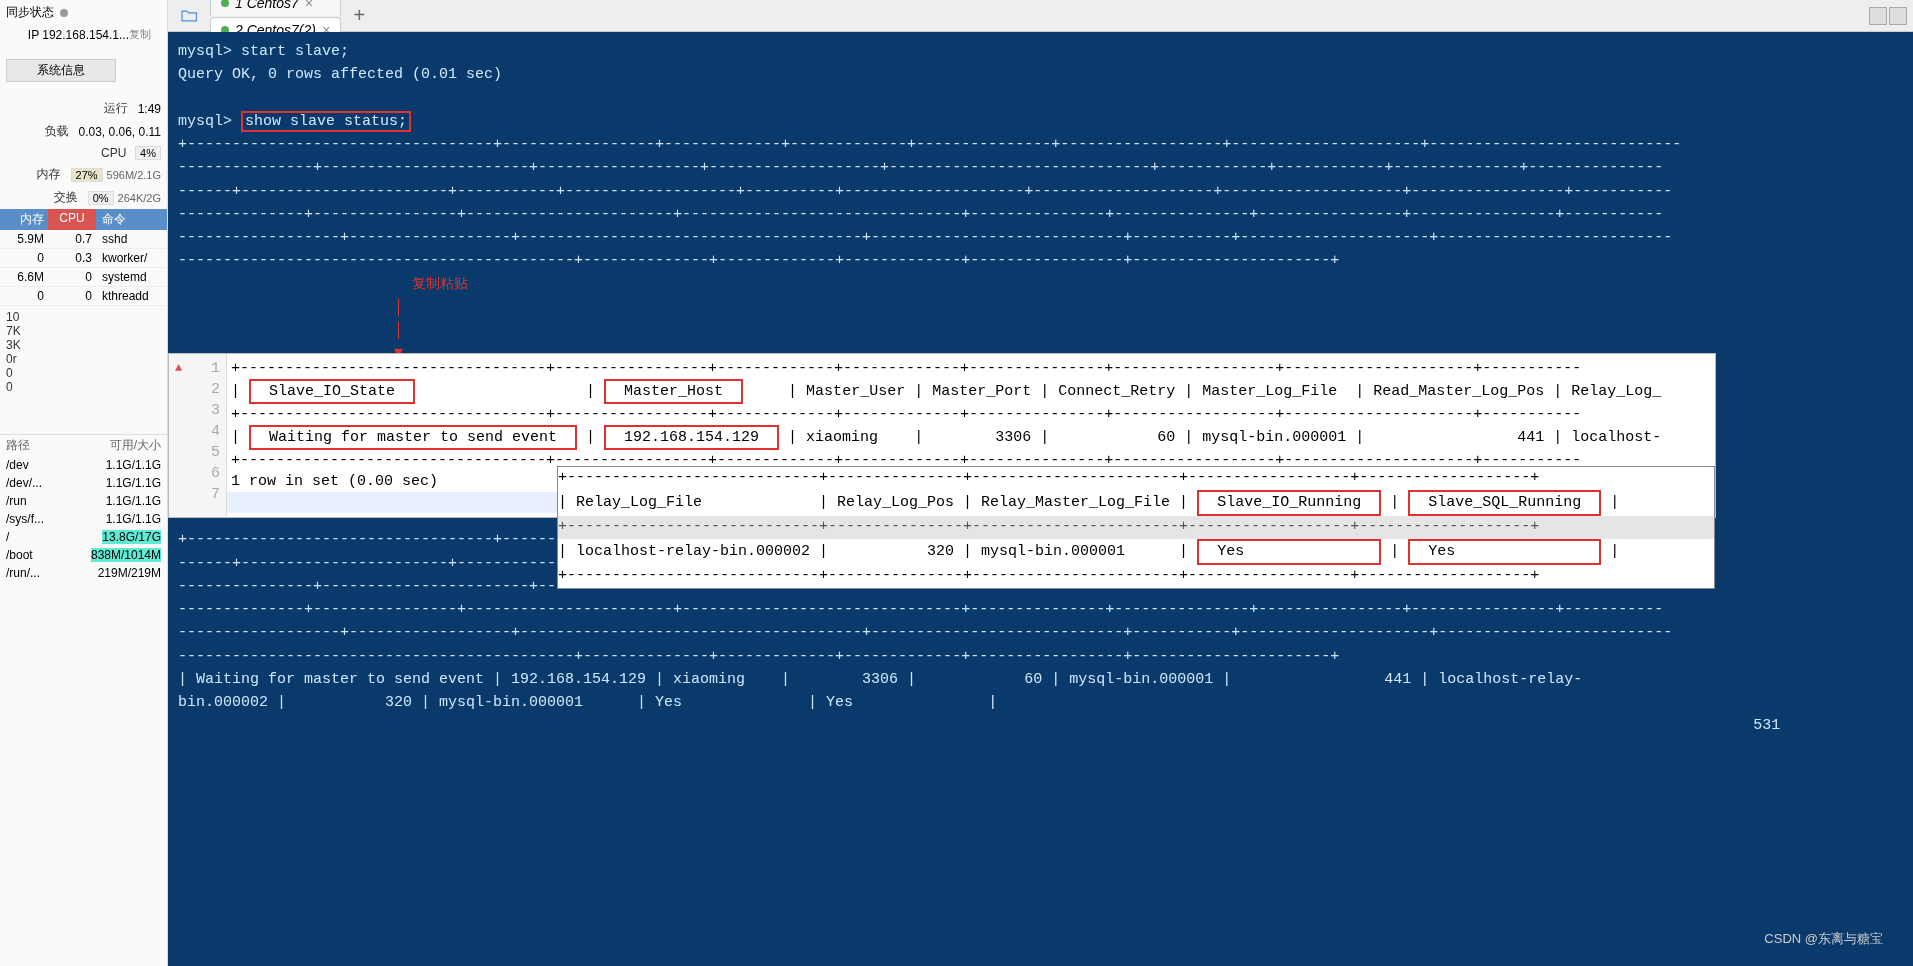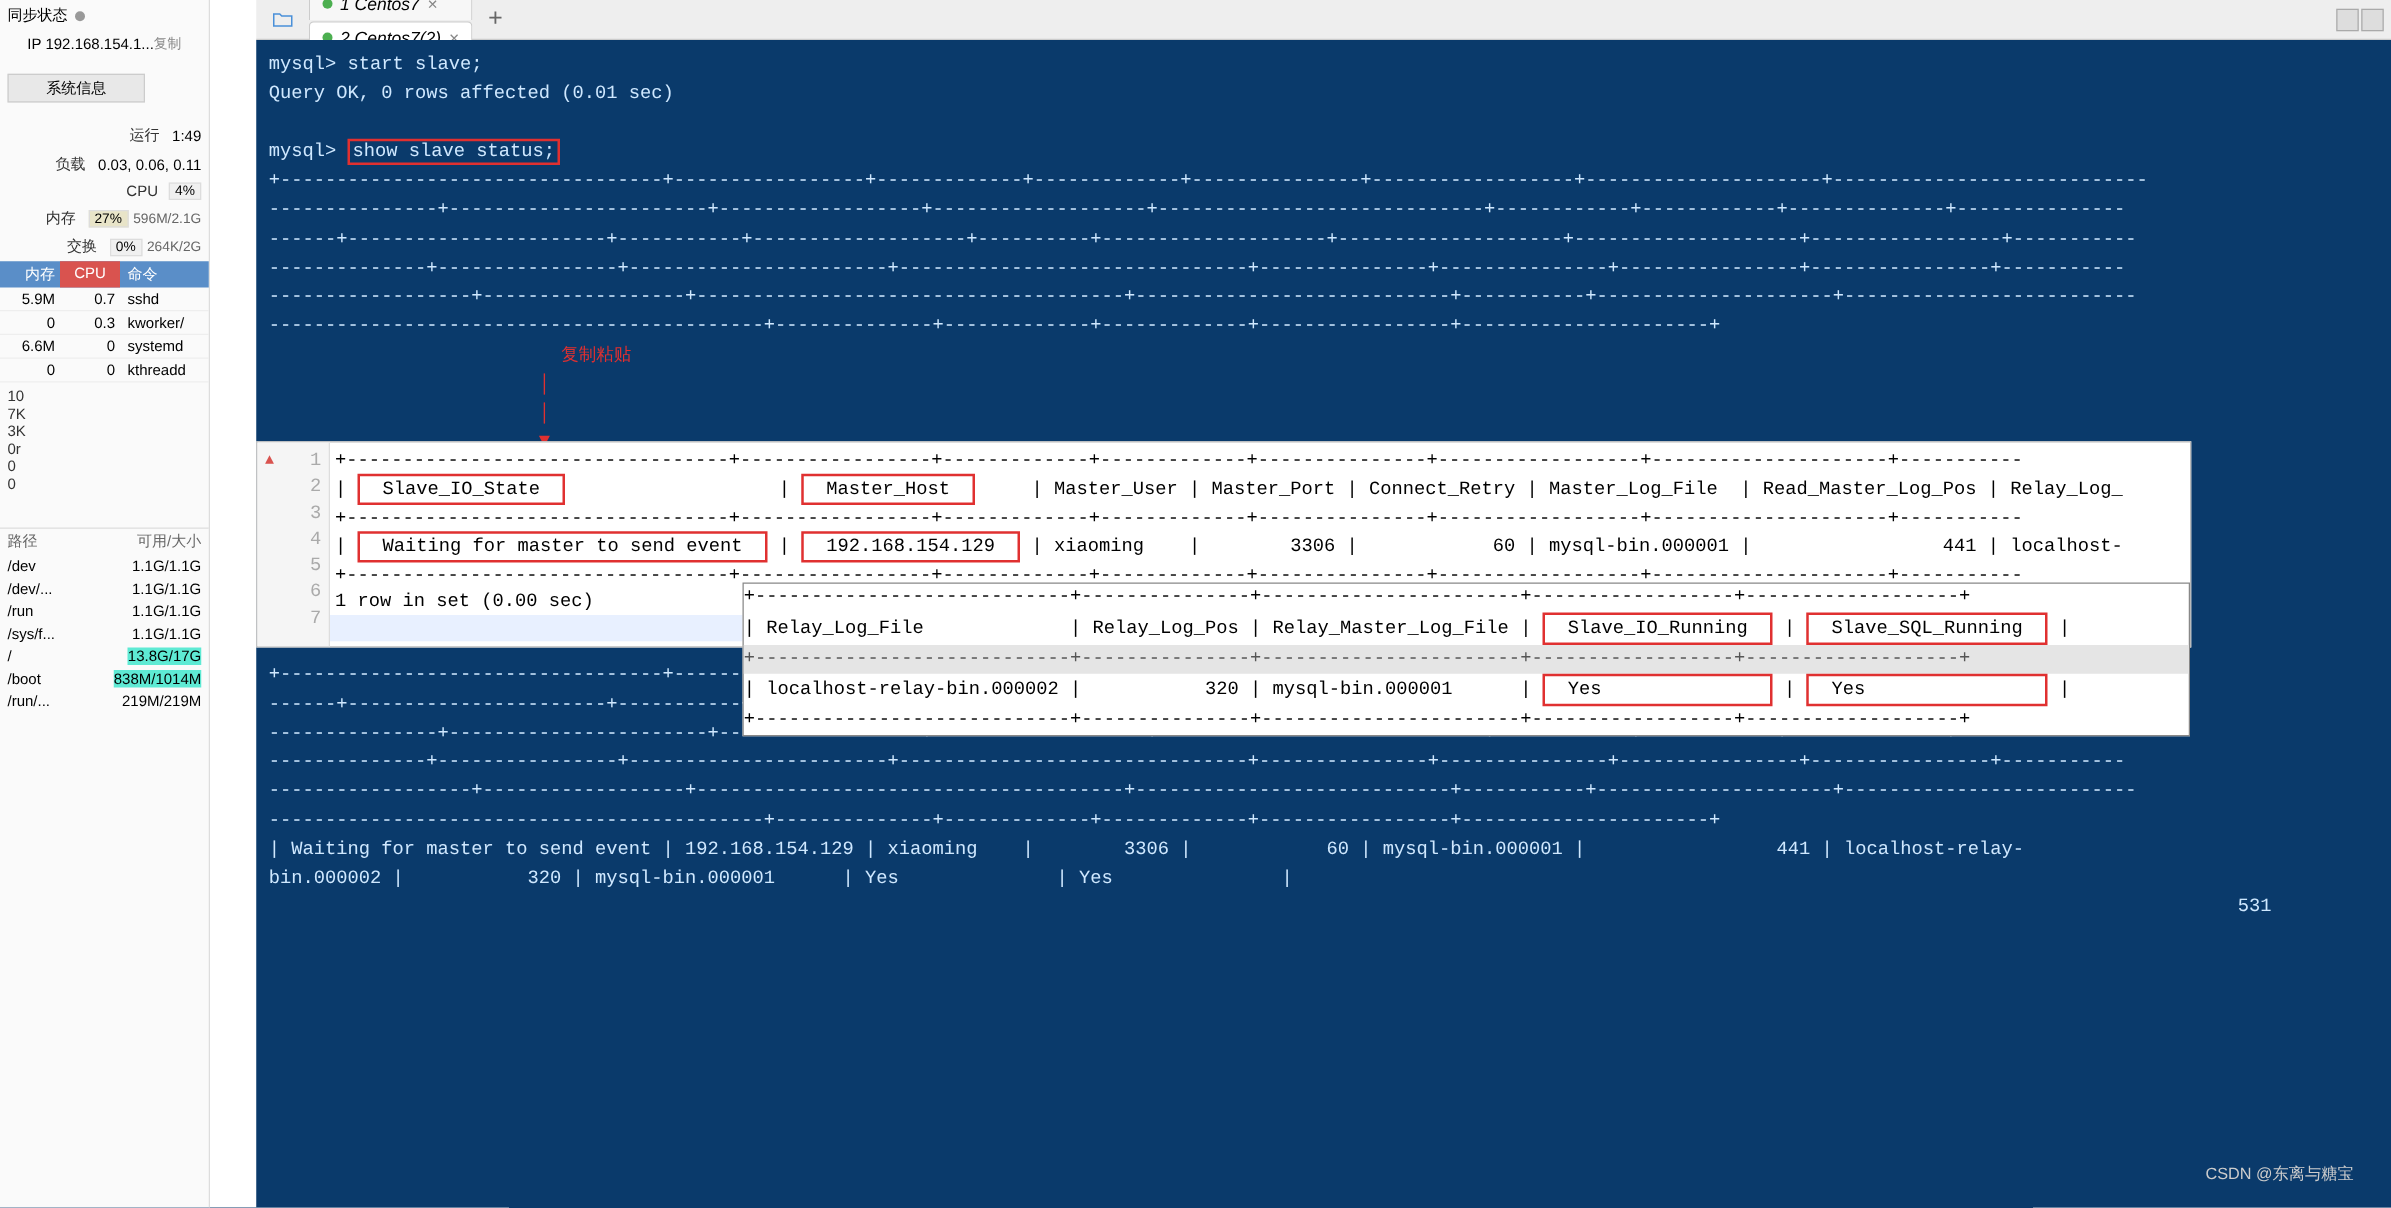--- a/index.html
+++ b/index.html
@@ -1,24 +1,24 @@
 <!DOCTYPE html>
 <html><head>
 <meta charset="utf-8">
 <style>
 * { margin: 0; padding: 0; box-sizing: border-box; }
 body { font-family: "Microsoft YaHei", Arial, sans-serif; font-size: 13px; background: #fff; overflow: hidden; width: 1913px; height: 966px; }
 
-.app { display: flex; height: 100%; gap: 37px; }
+.app { display: flex; height: 100%; }
 
 
 .sidebar { width: 168px; background: #fafafa; border-right: 1px solid #ddd; flex-shrink: 0; font-size: 12px; }
 .sync-row { display: flex; align-items: center; padding: 4px 6px; gap: 6px; }
 .sync-dot { width: 8px; height: 8px; border-radius: 50%; background: #999; display: inline-block; }
-.ip-row { display: flex; align-items: center; padding: 2px 3px; justify-content: center; }
+.ip-row { display: flex; align-items: center; padding: 2px 16px; justify-content: flex-end; }
 .copy-btn { color: #888; font-size: 11px; }
 .sysinfo-btn { margin: 15px 6px; padding: 2px 30px; background: #e8e8e8; border: 1px solid #ccc; font-size: 12px; cursor: pointer; }
 .stat-row { display: flex; align-items: center; padding: 3px 6px; gap: 4px; justify-content: flex-end; }
 .stat-label { width: 30px; color: #333; }
 .pct-box { padding: 0 4px; border: 1px solid #ddd; background: #f0f0f0; font-size: 11px; }
 .pct-box.mem { background: #e8e4c8; }
 .stat-val { color: #666; font-size: 11px; }
 
 .proc-head { display: flex; background: #5a8ec8; color: #fff; font-size: 12px; }
 .proc-head > div { padding: 2px 4px; }
@@ -27,21 +27,21 @@
 .proc-head .pc-cmd { flex: 1; padding-left: 6px; }
 .proc-row { display: flex; font-size: 12px; border-bottom: 1px solid #eee; }
 .proc-row > div { padding: 2px 4px; }
 .proc-row .pc-mem { width: 48px; text-align: right; }
 .proc-row .pc-cpu { width: 48px; text-align: right; }
 .proc-row .pc-cmd { flex: 1; padding-left: 6px; overflow: hidden; }
 
 .side-trunc { padding: 4px 6px; color: #333; font-size: 12px; }
 .side-trunc .r { display: flex; justify-content: space-between; }
 
-.disk-head { display: flex; padding: 2px 6px; color: #666; font-size: 12px; justify-content: space-between; border-top: 1px solid #ddd; margin-top: 24px; }
+.disk-head { display: flex; padding: 2px 6px; color: #666; font-size: 12px; justify-content: space-between; border-top: 1px solid #ddd; margin-top: 36px; }
 .disk-row { display: flex; justify-content: space-between; padding: 2px 6px; font-size: 12px; }
 .disk-row .hl { background: #5eead4; }
 
 
 .main { flex: 1; display: flex; flex-direction: column; position: relative; }
 
 .tabbar { height: 32px; background: #eee; border-bottom: 1px solid #ccc; display: flex; align-items: center; padding: 0 6px; gap: 4px; font-style: italic; }
 .folder-icon { width: 20px; height: 16px; margin: 0 6px; }
 .tab { display: flex; align-items: center; height: 26px; padding: 0 10px; border: 1px solid #ccc; border-bottom: none; background: #f7f7f7; border-radius: 4px 4px 0 0; gap: 6px; font-size: 14px; cursor: pointer; }
 .tab.active { background: #fff; border-bottom: 1px solid #fff; position: relative; top: 1px; }

